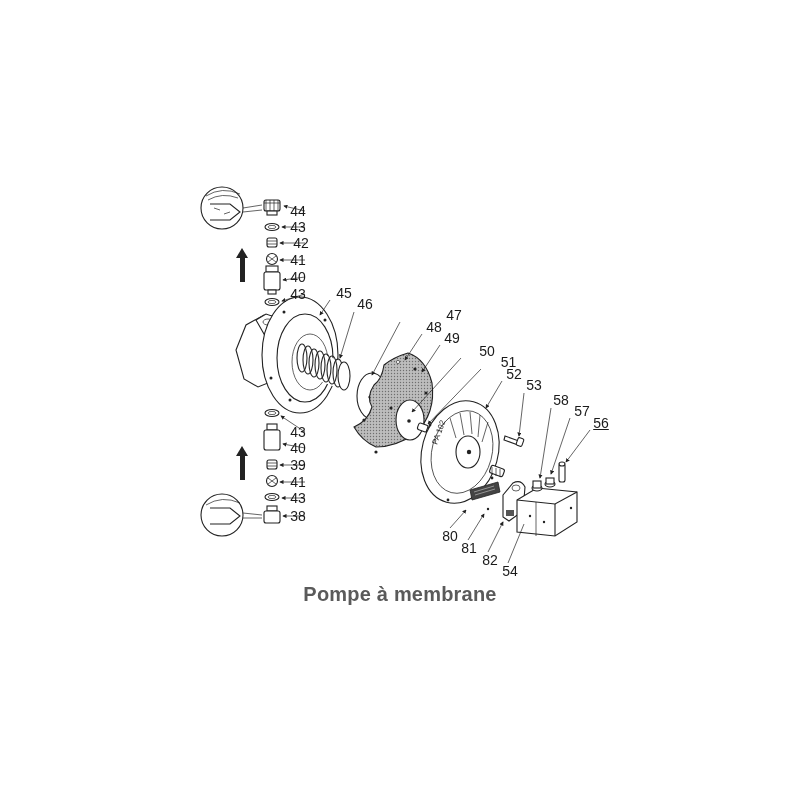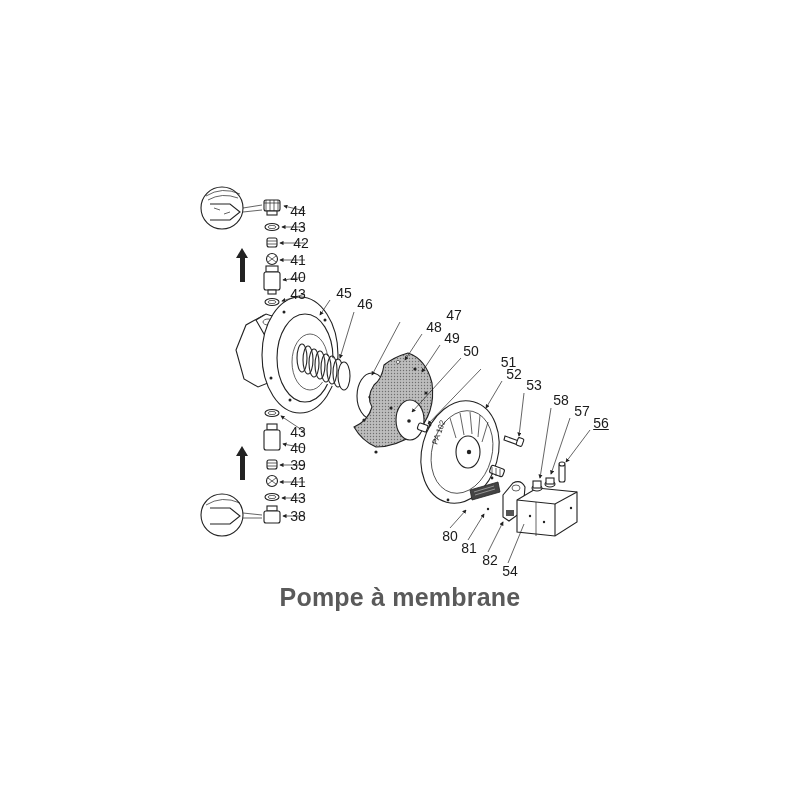--- a/index.html
+++ b/index.html
@@ -3,21 +3,21 @@
 <meta charset="utf-8">
 <style>
   html, body { margin: 0; padding: 0; background: #ffffff; }
   body { width: 800px; height: 800px; position: relative; overflow: hidden;
          font-family: "Liberation Sans", sans-serif; }
   #canvas { position: absolute; left: 0; top: 0; width: 800px; height: 800px; }
   .callout { position: absolute; font-family: "Liberation Sans", sans-serif;
              font-size: 14px; color: #1a1a1a; line-height: 1; transform: translate(-50%, -50%);
              white-space: nowrap; }
   .caption { position: absolute; left: 0; width: 800px; top: 583px; text-align: center;
-             font-family: "Liberation Sans", sans-serif; font-weight: bold; font-size: 25px;
+             font-family: "Liberation Sans", sans-serif; font-weight: bold; font-size: 20px;
              color: #5a5a5a; letter-spacing: 0.2px; }
   svg .ln { stroke: #222; stroke-width: 1.1; fill: none; }
   svg .thin { stroke: #222; stroke-width: 0.7; fill: none; }
   svg .fillw { fill: #fff; stroke: #222; stroke-width: 1.1; }
   svg .hatch { fill: url(#dots); stroke: #222; stroke-width: 1.1; }
   svg .dark { fill: #222; }
 </style>
 </head>
 <body>
 
@@ -244,21 +244,21 @@
     <div class="callout" style="left: 298px; top: 227px;">43</div>
     <div class="callout" style="left: 301px; top: 243px; text-align: right;">42</div>
     <div class="callout" style="left: 298px; top: 260px;">41</div>
     <div class="callout" style="left: 298px; top: 277px;">40</div>
     <div class="callout" style="left: 298px; top: 294px;">43</div>
     <div class="callout" style="left: 344px; top: 293px;">45</div>
     <div class="callout" style="left: 365px; top: 304px;">46</div>
     <div class="callout" style="left: 414px; top: 315px; margin-left: 40px;">47</div>
     <div class="callout" style="left: 434px; top: 327px;">48</div>
     <div class="callout" style="left: 452px; top: 338px;">49</div>
-    <div class="callout" style="left: 471px; top: 351px;">50</div>
+    <div class="callout" style="left: 487px; top: 351px;">50</div>
     <div class="callout" style="left: 493px; top: 362px; padding-left: 31px;">51</div>
     <div class="callout" style="left: 514px; top: 374px;">52</div>
     <div class="callout" style="left: 534px; top: 385px;">53</div>
     <div class="callout" style="left: 561px; top: 400px;">58</div>
     <div class="callout" style="left: 582px; top: 411px;">57</div>
     <div class="callout" style="left: 601px; top: 423px; text-decoration: underline;">56</div>
     <div class="callout" style="left: 298px; top: 432px;">43</div>
     <div class="callout" style="left: 298px; top: 448px;">40</div>
     <div class="callout" style="left: 298px; top: 465px;">39</div>
     <div class="callout" style="left: 298px; top: 482px;">41</div>

